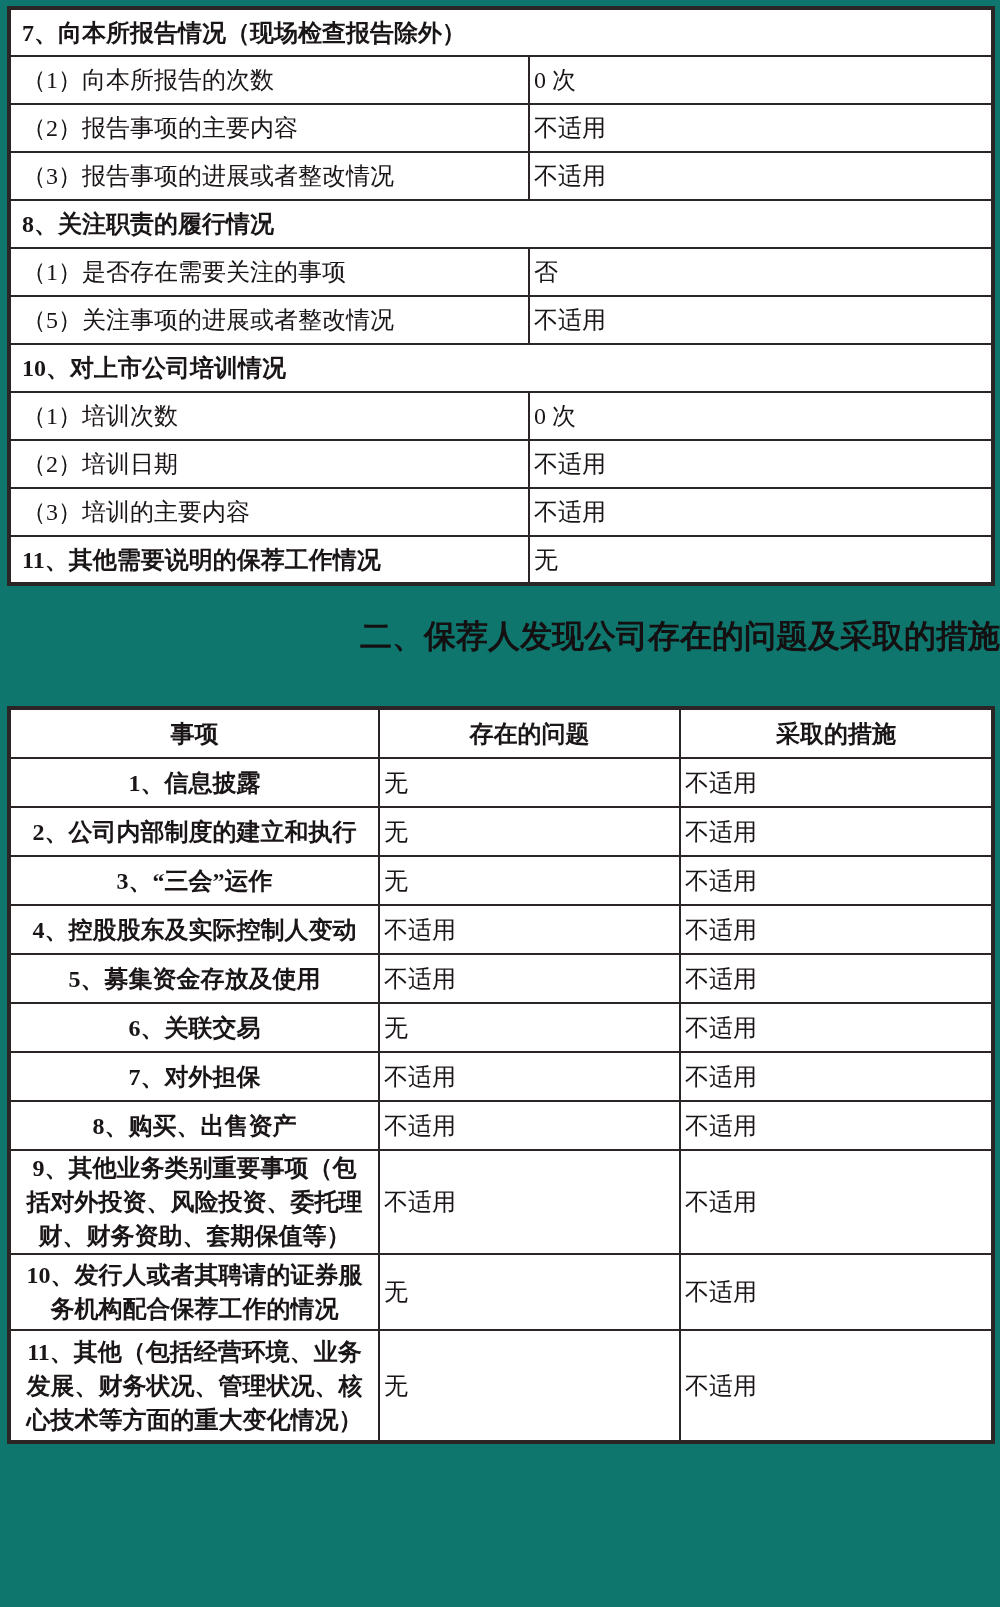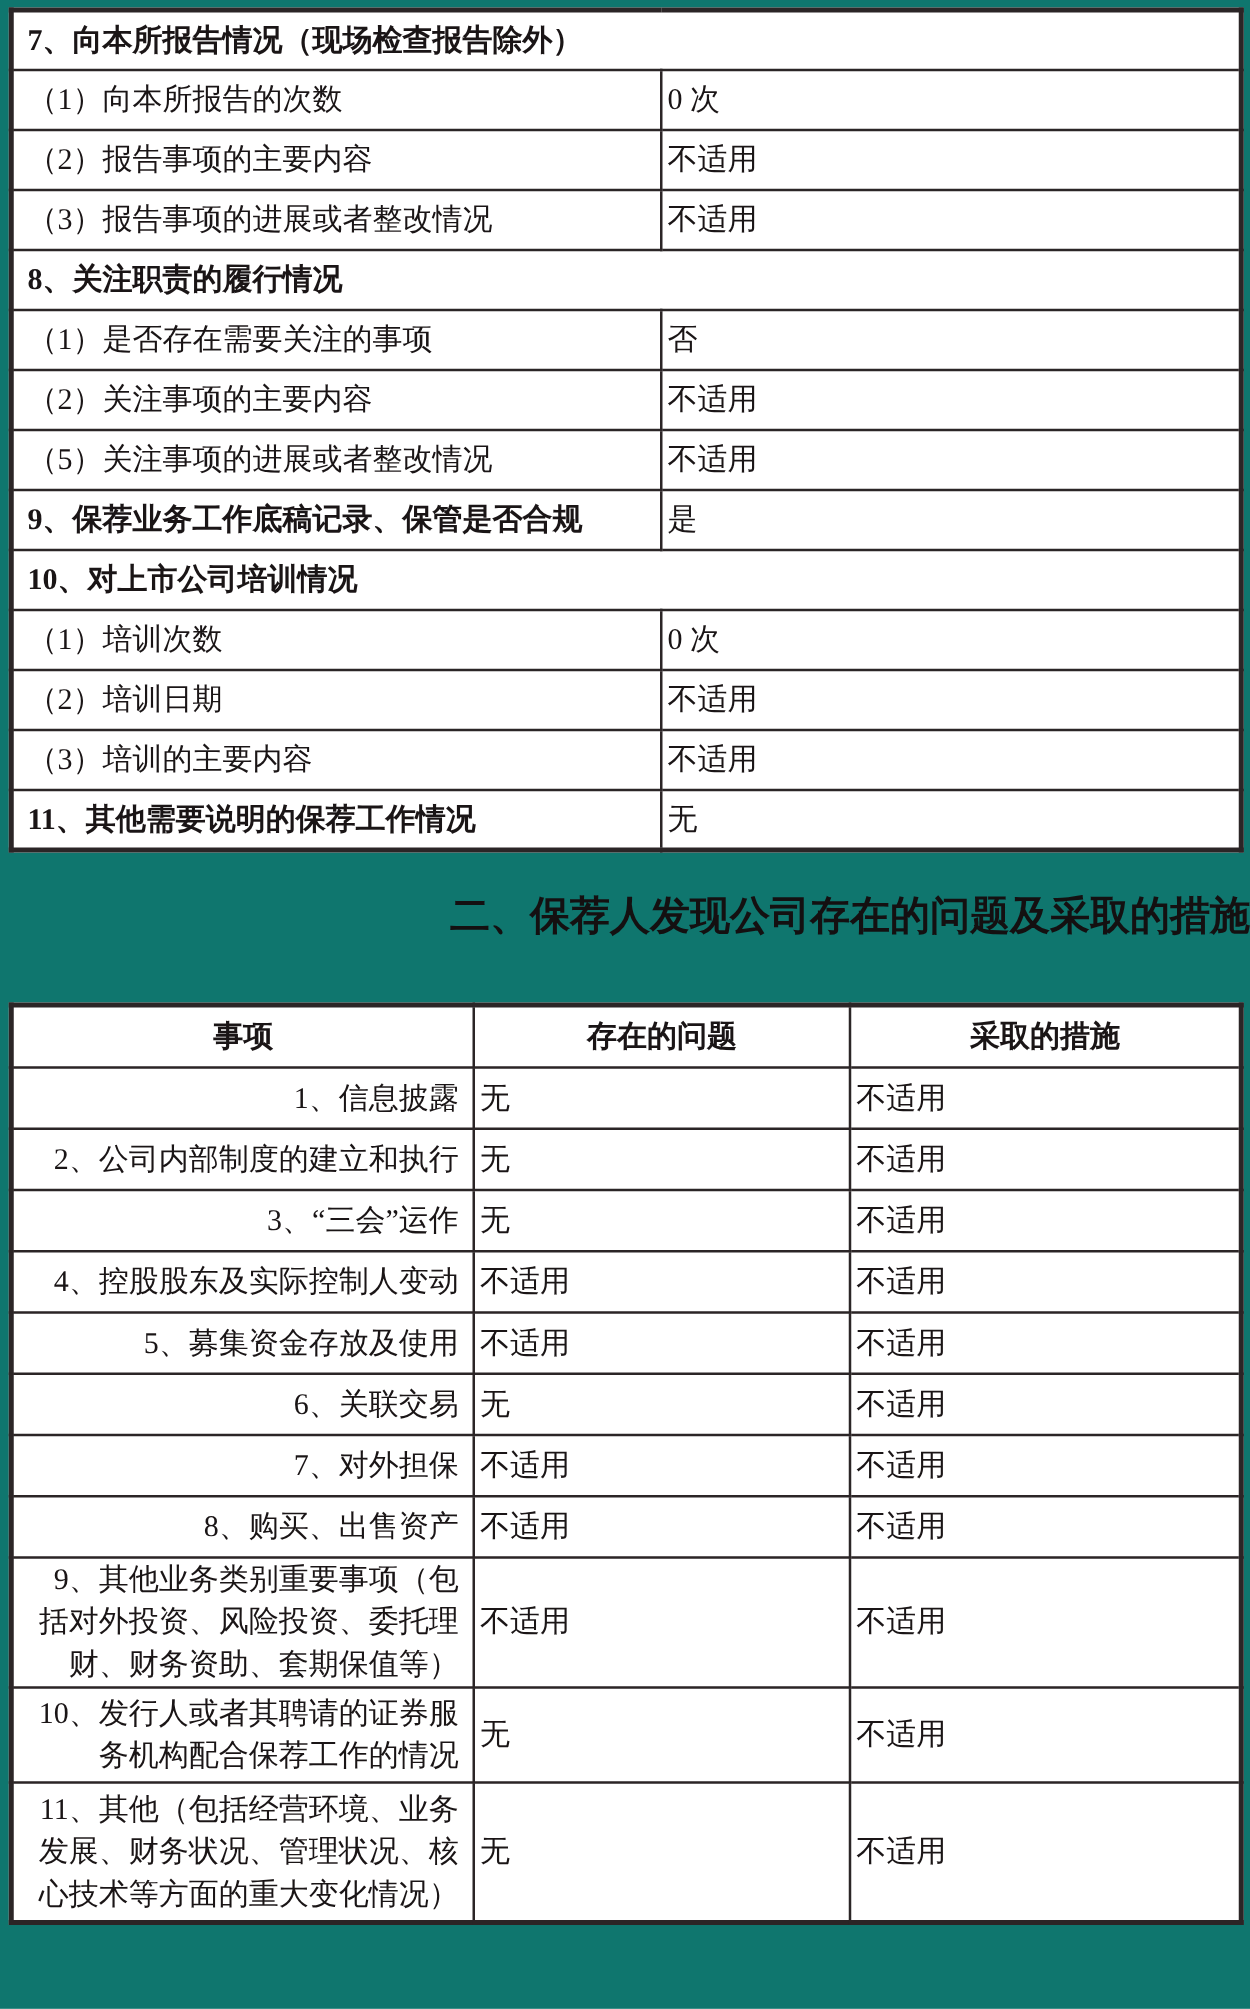--- a/index.html
+++ b/index.html
@@ -53,21 +53,21 @@
   #table2 { margin-top: 48px; }
   #table2 col.c1 { width: 370px; }
   #table2 col.c2 { width: 301px; }
   #table2 col.c3 { width: 313px; }
   #table2 tr { height: 49px; }
   #table2 tr.hdr { height: 50px; }
   #table2 tr.lines3a { height: 86px; }
   #table2 tr.lines2 { height: 76px; }
   #table2 tr.lines3b { height: 112px; }
   #table2 th { font-weight: 700; }
-  #table2 td.item { text-align: right; }
+  #table2 td.item { text-align: center; font-weight: bold; }
 </style>
 </head>
 <body>
 
 <div class="page">
 
   <table id="table1">
     <colgroup>
         <col class="c1">
         <col class="c2">
@@ -89,30 +89,22 @@
         <td class="val">不适用</td>
       </tr>
       <tr>
         <td colspan="2" class="lbl b">8、关注职责的履行情况</td>
       </tr>
       <tr>
         <td class="lbl">（1）是否存在需要关注的事项</td>
         <td class="val">否</td>
       </tr>
       <tr>
-        <td class="lbl">（2）关注事项的主要内容</td>
-        <td class="val">不适用</td>
-      </tr>
-      <tr>
         <td class="lbl">（5）关注事项的进展或者整改情况</td>
         <td class="val">不适用</td>
-      </tr>
-      <tr>
-        <td class="lbl b">9、保荐业务工作底稿记录、保管是否合规</td>
-        <td class="val">是</td>
       </tr>
       <tr>
         <td colspan="2" class="lbl b">10、对上市公司培训情况</td>
       </tr>
       <tr>
         <td class="lbl">（1）培训次数</td>
         <td class="val">0 次</td>
       </tr>
       <tr>
         <td class="lbl">（2）培训日期</td>

